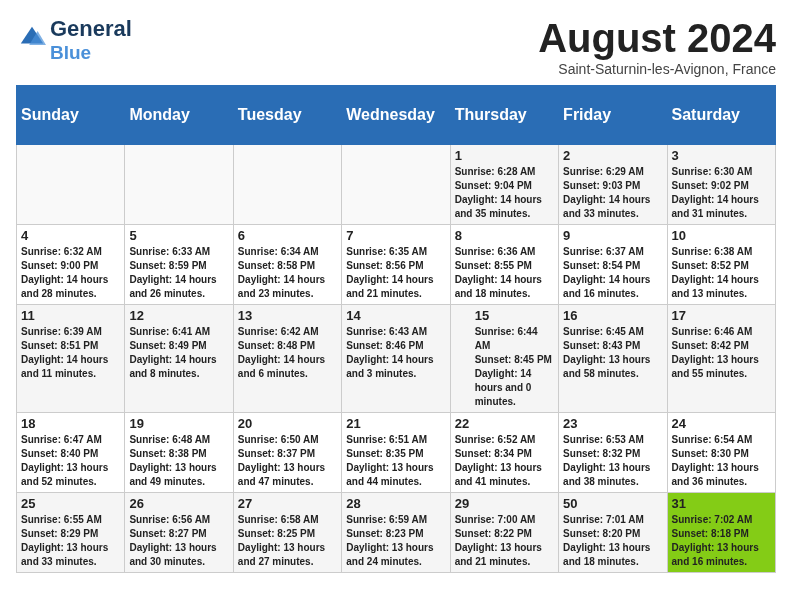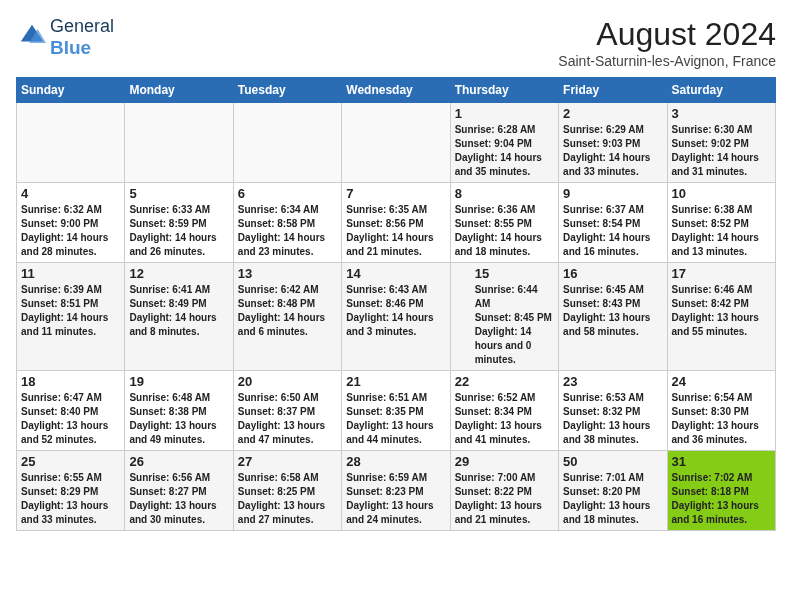--- a/index.html
+++ b/index.html
@@ -22,39 +22,39 @@
     }
     .logo-icon {
       width: 28px;
       height: 28px;
       margin-left: 2px;
     }
     .title-area {
       text-align: right;
     }
     .cal-title {
-      font-size: 32px;
-      font-weight: normal;
+      font-size: 40px;
+      font-weight: bold;
       color: #222;
     }
     .cal-subtitle {
       font-size: 14px;
       color: #444;
     }
     .calendar {
       width: 100%;
       border-collapse: collapse;
       font-size: 11px;
     }
     .calendar th {
       background: #2a6db5;
       color: #fff;
-      padding: 5px 4px;
+      padding: 20px 4px;
       text-align: left;
-      font-size: 12px;
+      font-size: 16px;
       font-weight: bold;
       border: 1px solid #2a6db5;
     }
     .calendar td {
       vertical-align: top;
       border: 1px solid #ccc;
       padding: 3px 4px;
       width: 108px;
       min-height: 80px;
       background: #fff;
@@ -87,21 +87,21 @@
 
 <div class="header-area">
   <div class="logo">
     <div>
       <svg class="logo-icon" viewBox="0 0 40 40">
         <polygon points="20,4 36,28 4,28" fill="#2a6db5"></polygon>
         <polygon points="28,10 40,30 16,30" fill="#4a90d9" opacity="0.7"></polygon>
       </svg>
     </div>
     <div style="margin-left:4px;">
-      <div style="font-size:18px;font-weight:normal;color:#1a3a5c;">General</div>
+      <div style="font-size:22px;font-weight:bold;color:#1a3a5c;">General</div>
       <div style="font-size:19px;font-weight:bold;color:#4a90d9;">Blue</div>
     </div>
   </div>
   <div class="title-area">
     <div class="cal-title">August 2024</div>
     <div class="cal-subtitle">Saint-Saturnin-les-Avignon, France</div>
   </div>
 </div>
 
 <table class="calendar">

